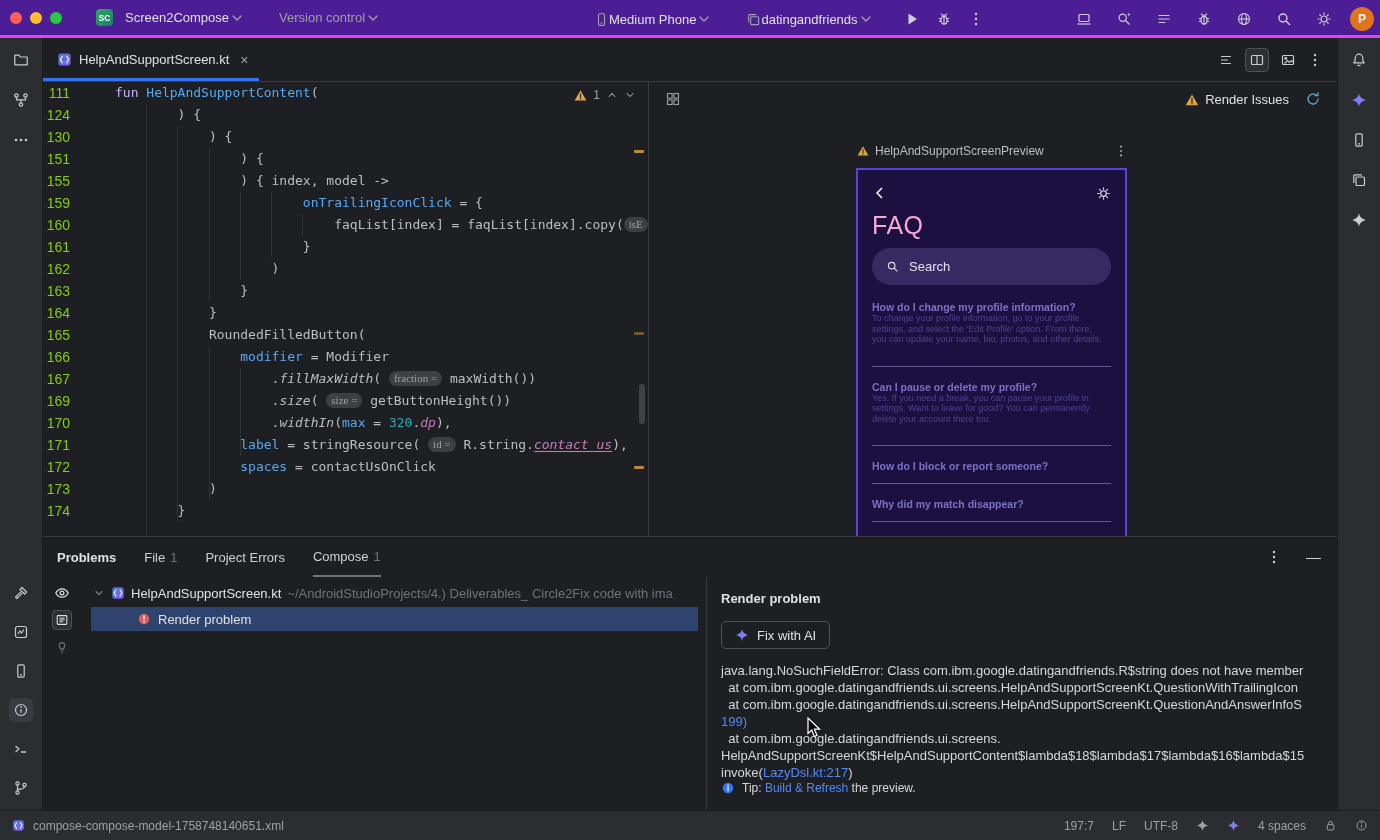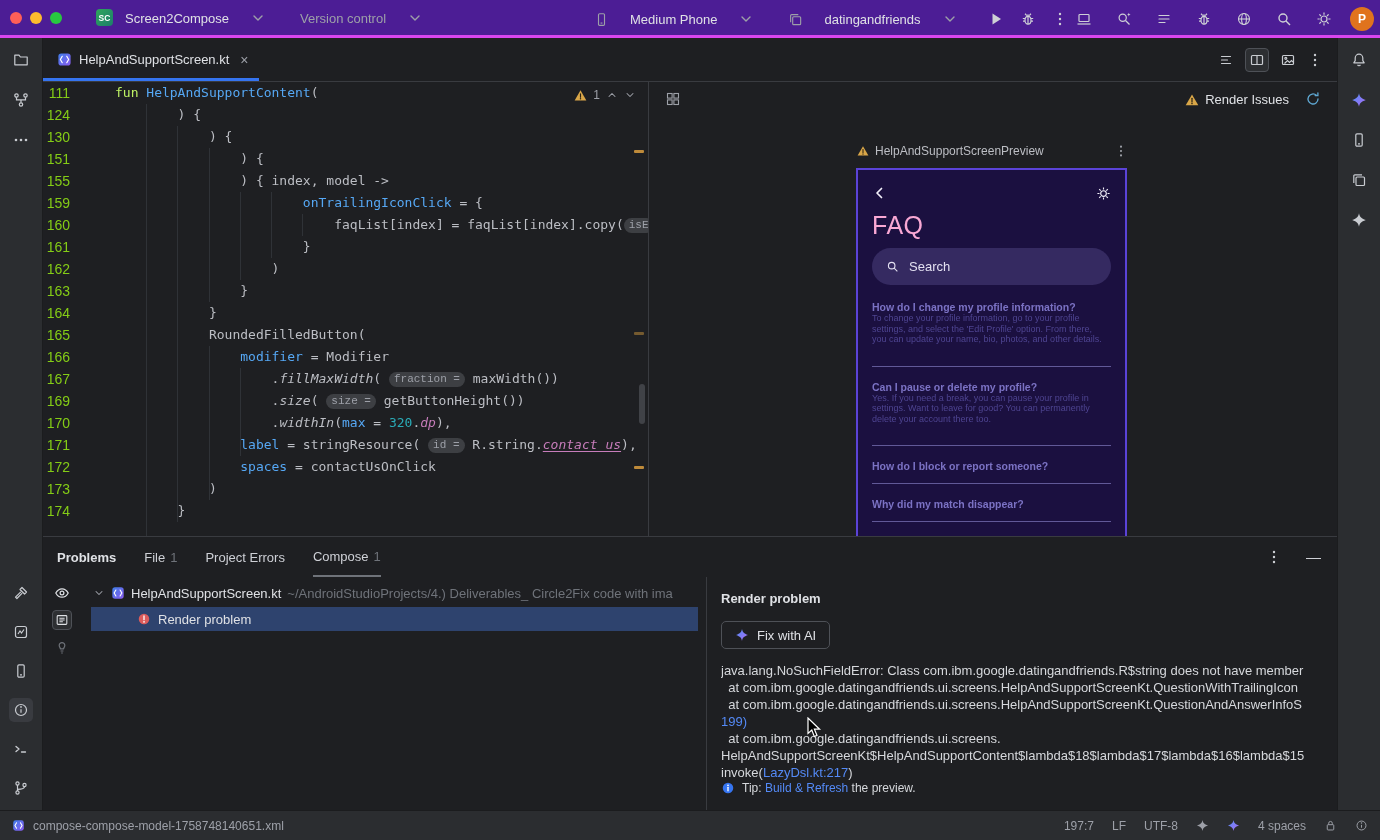--- a/index.html
+++ b/index.html
@@ -10,21 +10,21 @@
   .dim{color:#9DA0A8}.dimmer{color:#6F737A}
   .green{color:#5FB865}
 
   
   .titlebar{height:38px;background:#4c1d95;display:flex;align-items:center;flex:none;position:relative;border-bottom:3px solid #d946ef}
   .traffic{display:flex;gap:8px;margin-left:10px}
   .tl{width:12px;height:12px;border-radius:50%}
   .tl.r{background:#FF5F57}.tl.y{background:#FEBC2E}.tl.g{background:#28C840}
   .app-logo{width:17px;height:17px;border-radius:4px;background:linear-gradient(135deg,#2FA75C,#1D7E6B);
     color:#fff;font-size:8.5px;font-weight:bold;display:flex;align-items:center;justify-content:center;margin-left:34px}
-  .tb-item{display:flex;align-items:flex-end;gap:21px;padding:4px 6px;border-radius:5px;cursor:default}
+  .tb-item{display:flex;align-items:center;gap:0;padding:4px 6px;border-radius:5px;cursor:default}
   .chev{width:11px;height:11px;color:#9DA0A8}
   .tb-center{position:absolute;left:588px;top:0;height:38px;display:flex;align-items:center;gap:4px}
   .tb-right{position:absolute;right:6px;top:0;height:38px;display:flex;align-items:center;gap:12px}
   .tb-btn{width:28px;height:28px;display:flex;align-items:center;justify-content:center;border-radius:5px;color:#CED0D6}
   .avatar{width:24px;height:24px;border-radius:50%;background:#E0731D;color:#fff;font-weight:bold;font-size:12px;
     display:flex;align-items:center;justify-content:center}
 
   
   .main{flex:1;display:flex;min-height:0}
   .stripe{width:43px;background:#2B2D30;display:flex;flex-direction:column;align-items:center;flex:none}
@@ -44,25 +44,25 @@
   .etab .close{color:#9DA0A8;font-size:14px;margin-left:4px;cursor:pointer}
   .tab-actions{margin-left:auto;margin-right:14px;display:flex;align-items:center;gap:11px;color:#C9CCD1}
   .mode-box{border:1px solid #4E5157;background:#2D2F32;border-radius:4px;padding:3px}
 
   
   .workspace{height:454px;display:flex;flex:none;min-width:0}
   .editor-pane{width:605px;flex:none;position:relative;overflow:hidden;background:#1E1F22}
   .cl{display:flex;height:22px;line-height:22px}
   .ln{flex:0 0 27px;text-align:right;font-family:Liberation Sans, sans-serif;font-size:14px;color:#84cc16}
   .ct{white-space:pre;margin-left:45px;font-family:"DejaVu Sans Mono","Liberation Mono",monospace;font-size:13px;color:#BCBEC4}
-  .tk-kw{color:#bef264}.tk-fn{color:#56A8F5}.tk-arg{color:#56A8F5}
+  .tk-kw{color:#c4b5fd}.tk-fn{color:#56A8F5}.tk-arg{color:#56A8F5}
   .tk-num{color:#2AACB8}.tk-prop{color:#C77DBB;font-style:italic}.tk-ext{font-style:italic}
   .tk-und{color:#C77DBB;font-style:italic;text-decoration:underline;text-underline-offset:2px}
   .tk-chip{display:inline-block;background:#3D3F43;color:#9DA0A8;border-radius:8px;padding:0 5px;
-    font-family:Liberation Mono, monospace;font-size:11px;line-height:15px;vertical-align:1px}
+    font-family:Liberation Serif, serif;font-size:11px;line-height:15px;vertical-align:1px}
   .ig{position:absolute;width:1px;background:#2F3237}
   .esm{position:absolute;right:4px;width:10px;height:3px;border-radius:1px;background:#BE8A3A}
   .esm.dim2{opacity:.55}
   .sthumb{position:absolute;right:3px;width:6px;height:40px;background:#4E5157;border-radius:3px;opacity:.7}
   .inspect{position:absolute;top:6px;right:12px;display:flex;align-items:center;gap:6px;color:#9DA0A8;font-size:12px}
 
   
   .preview-pane{flex:1;position:relative;border-left:1px solid #393B40;min-width:0}
   .preview-header{height:34px;display:flex;align-items:center;padding:0 16px;color:#DFE1E5}
   .ph-right{margin-left:auto;display:flex;align-items:flex-end;gap:16px}

